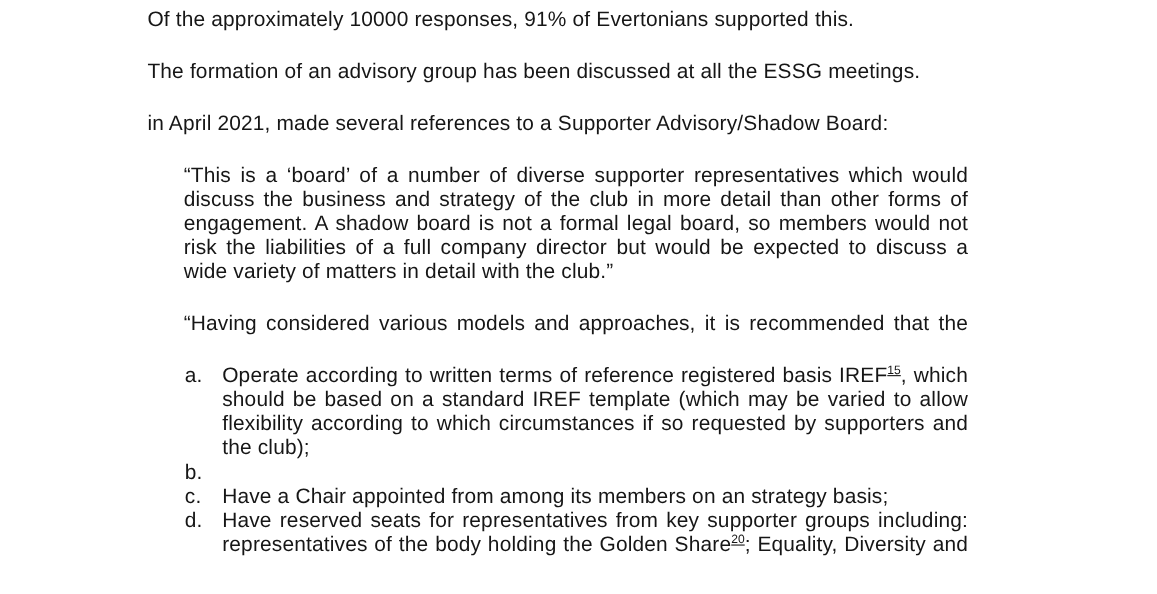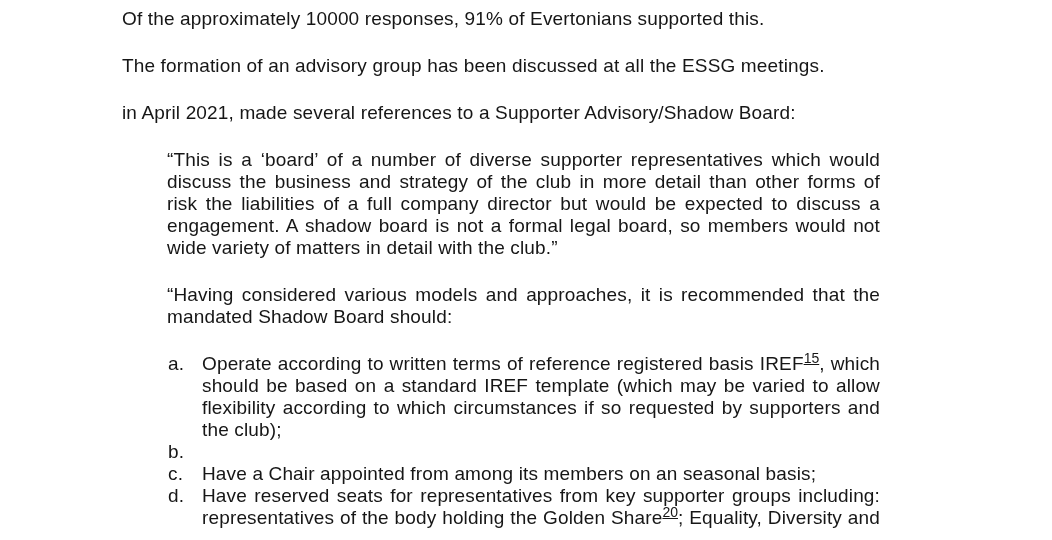--- a/index.html
+++ b/index.html
@@ -10,29 +10,29 @@
     height: 540px;
     background: #ffffff;
     overflow: hidden;
     font-family: "Liberation Sans", "DejaVu Sans", sans-serif;
     font-size: 19px;
     line-height: 22px;
     color: #161616;
     letter-spacing: 0.15px;
   }
   .content { position: absolute; left: 118px; top: 8px; width: 812px; }
-  .para  { margin: 0 0 25px 4px; }
+  .para  { margin: 0 0 25px 16px; }
   .quote { margin: 2px 0 25px 49px; width: 713px; }
   .list  { margin-left: 50px; }
   .li { display: flex; }
   .li-marker { flex: 0 0 34px; width: 34px; }
   .li-body { width: 678px; }
   .pline { text-align: justify; text-align-last: justify; text-justify: inter-word; }
   .pline.last { text-align-last: left; }
-  sup { font-size: 14px; line-height: 0; vertical-align: super; letter-spacing: 0; text-decoration: underline; }
+  sup { font-size: 11px; line-height: 0; vertical-align: super; letter-spacing: 0; text-decoration: underline; }
 </style>
 </head>
 <body>
 
 <div class="page">
   <div class="content">
 
     <div class="para">
       <div class="pline last">Of the approximately 10000 responses, 91% of Evertonians supported this.</div>
     </div>
@@ -41,28 +41,27 @@
       <div class="pline last">The formation of an advisory group has been discussed at all the ESSG meetings.</div>
     </div>
 
     <div class="para">
       <div class="pline last">in April 2021, made several references to a Supporter Advisory/Shadow Board:</div>
     </div>
 
     <div class="quote">
       <div class="pline">“This is a ‘board’ of a number of diverse supporter representatives which would</div>
       <div class="pline">discuss the business and strategy of the club in more detail than other forms of</div>
+      <div class="pline">engagement. A shadow board is not a formal legal board, so members would not</div>
       <div class="pline">risk the liabilities of a full company director but would be expected to discuss a</div>
-      <div class="pline">engagement. A shadow board is not a formal legal board, so members would not</div>
       <div class="pline last">wide variety of matters in detail with the club.”</div>
     </div>
 
     <div class="quote">
       <div class="pline">“Having considered various models and approaches, it is recommended that the</div>
-      <div class="pline last">mandated Shadow Board should:</div>
     </div>
 
     <div class="list">
 
       <div class="li">
         <div class="li-marker">a.</div>
         <div class="li-body">
           <div class="pline"><span>Operate according to written terms of reference registered basis IREF</span><sup>15</sup><span>, which</span></div>
           <div class="pline">should be based on a standard IREF template (which may be varied to allow</div>
           <div class="pline">flexibility according to which circumstances if so requested by supporters and</div>
@@ -70,21 +69,21 @@
         </div>
       </div>
 
       <div class="li">
         <div class="li-marker">b.</div>
       </div>
 
       <div class="li">
         <div class="li-marker">c.</div>
         <div class="li-body">
-          <div class="pline last">Have a Chair appointed from among its members on an seasonal basis;</div>
+          <div class="pline last">Have a Chair appointed from among its members on an strategy basis;</div>
         </div>
       </div>
 
       <div class="li">
         <div class="li-marker">d.</div>
         <div class="li-body">
           <div class="pline">Have reserved seats for representatives from key supporter groups including:</div>
           <div class="pline"><span>representatives of the body holding the Golden Share</span><sup>20</sup><span>; Equality, Diversity and</span></div>
         </div>
       </div>

